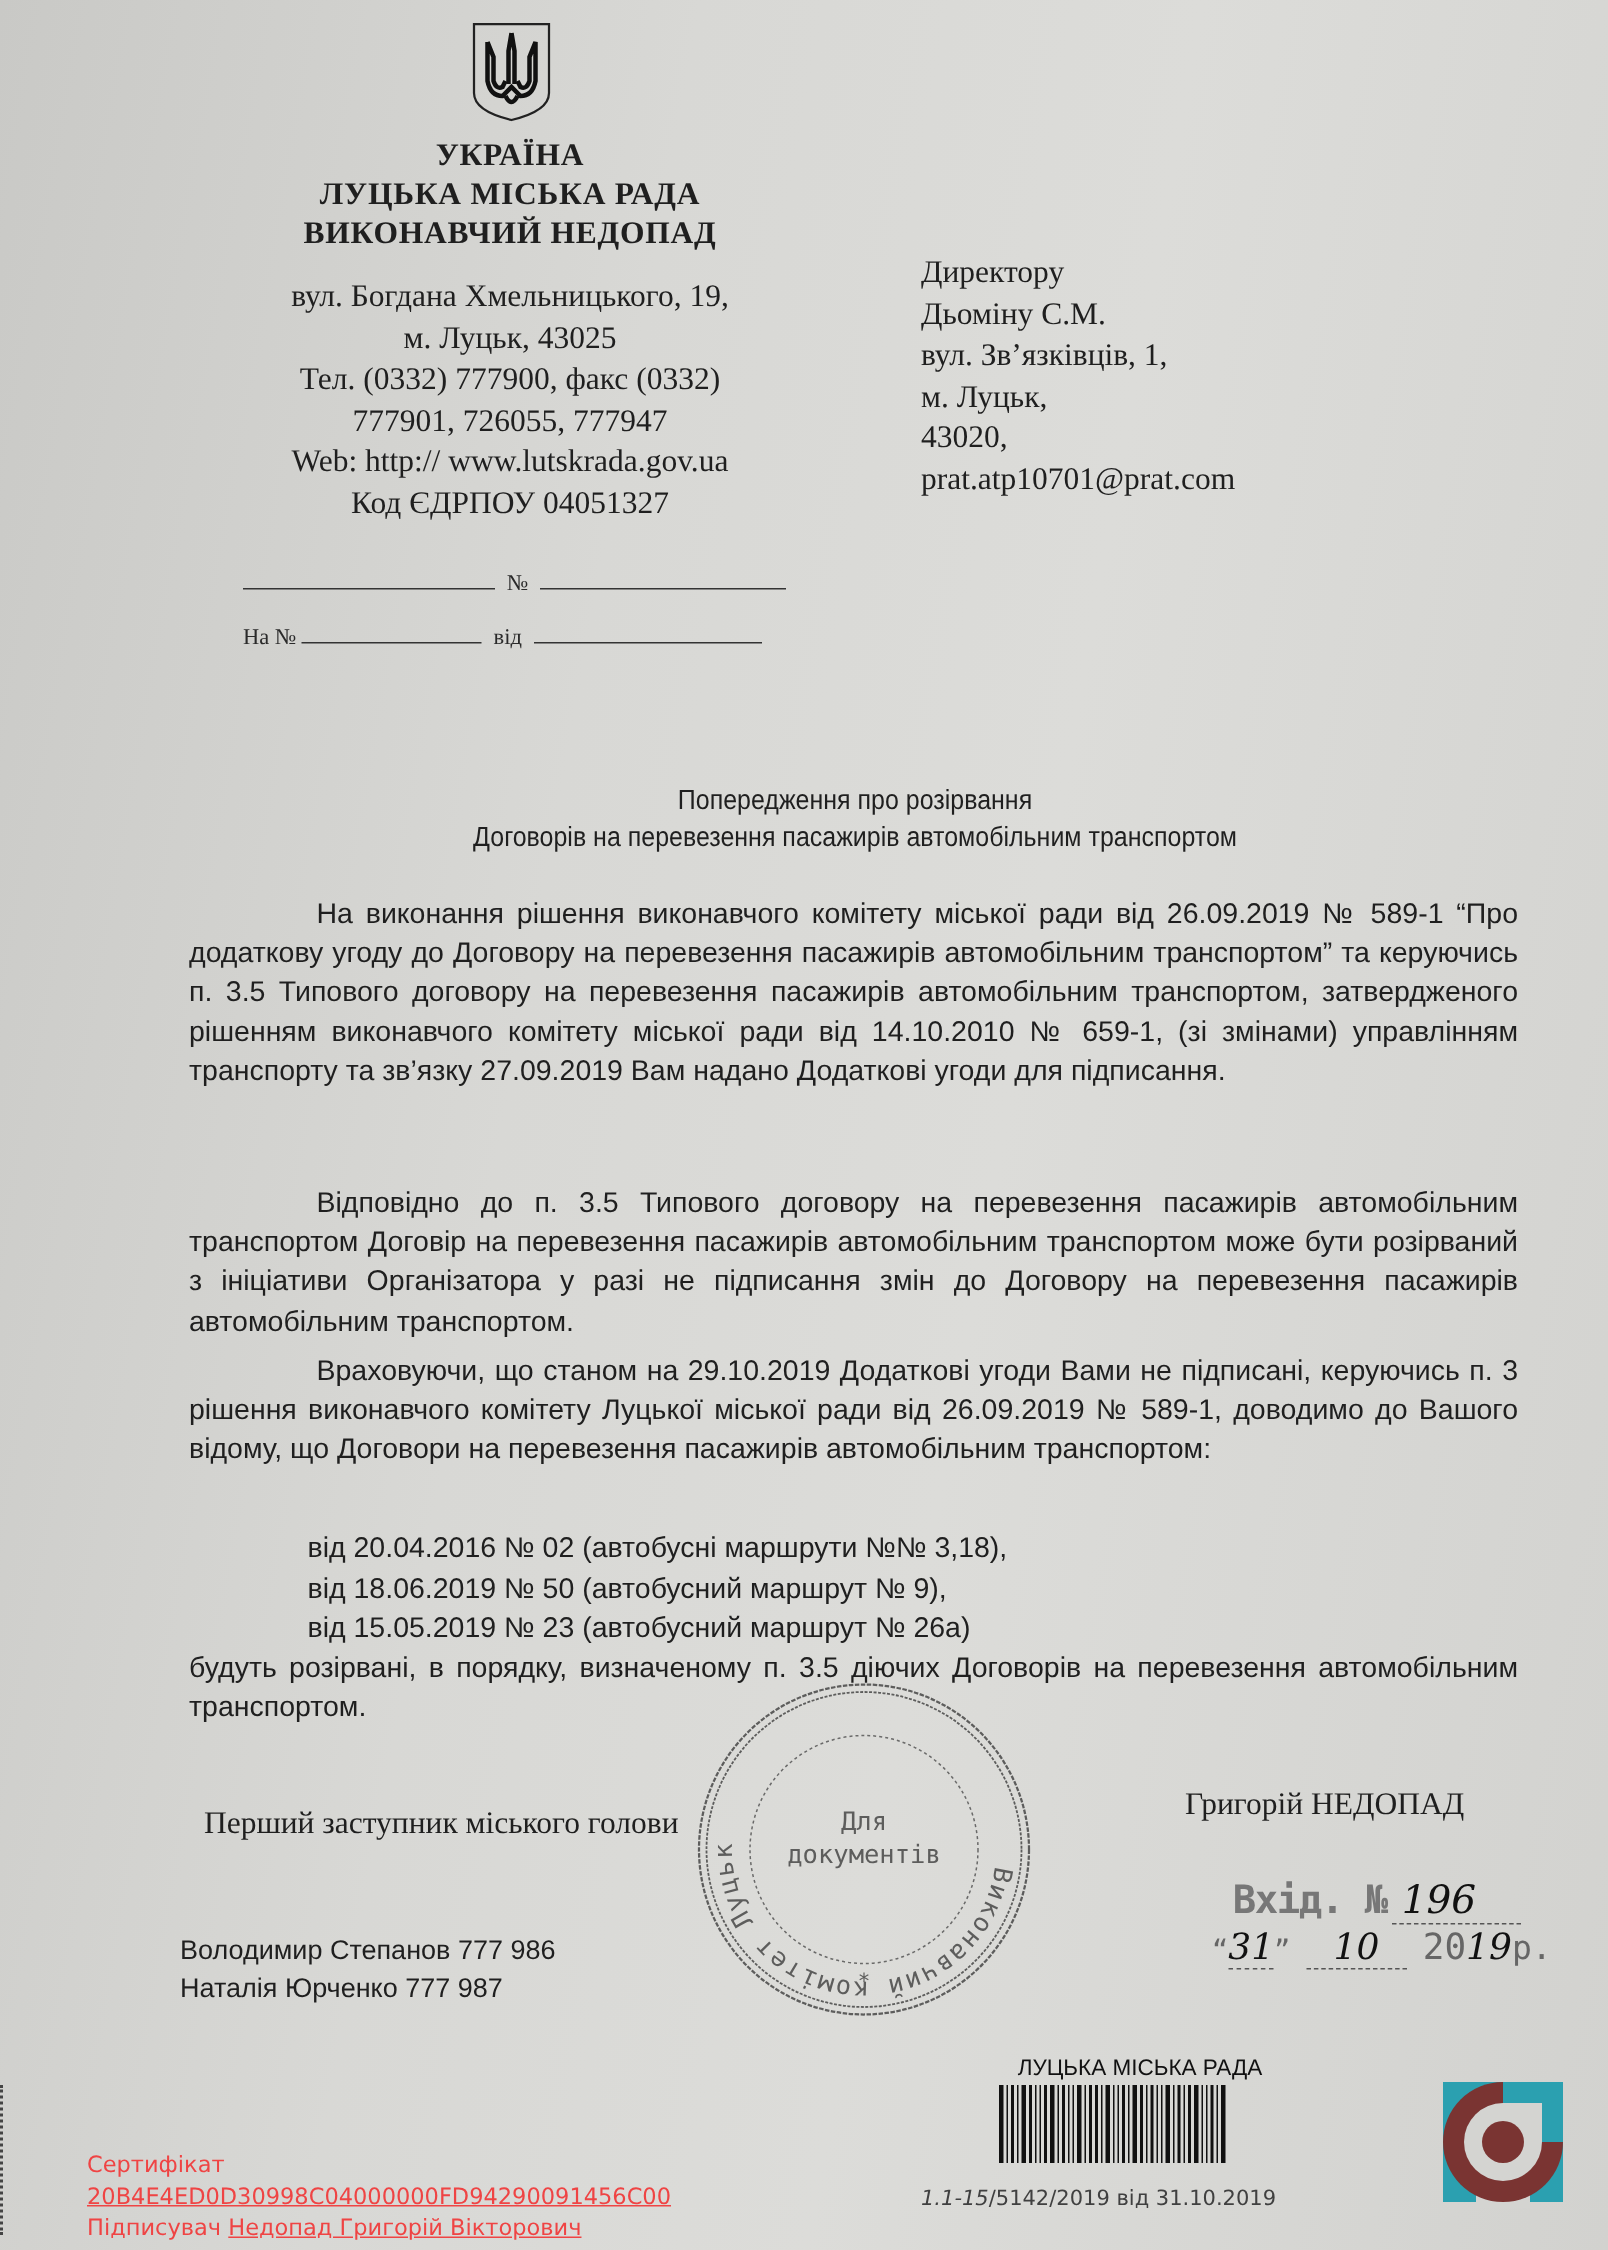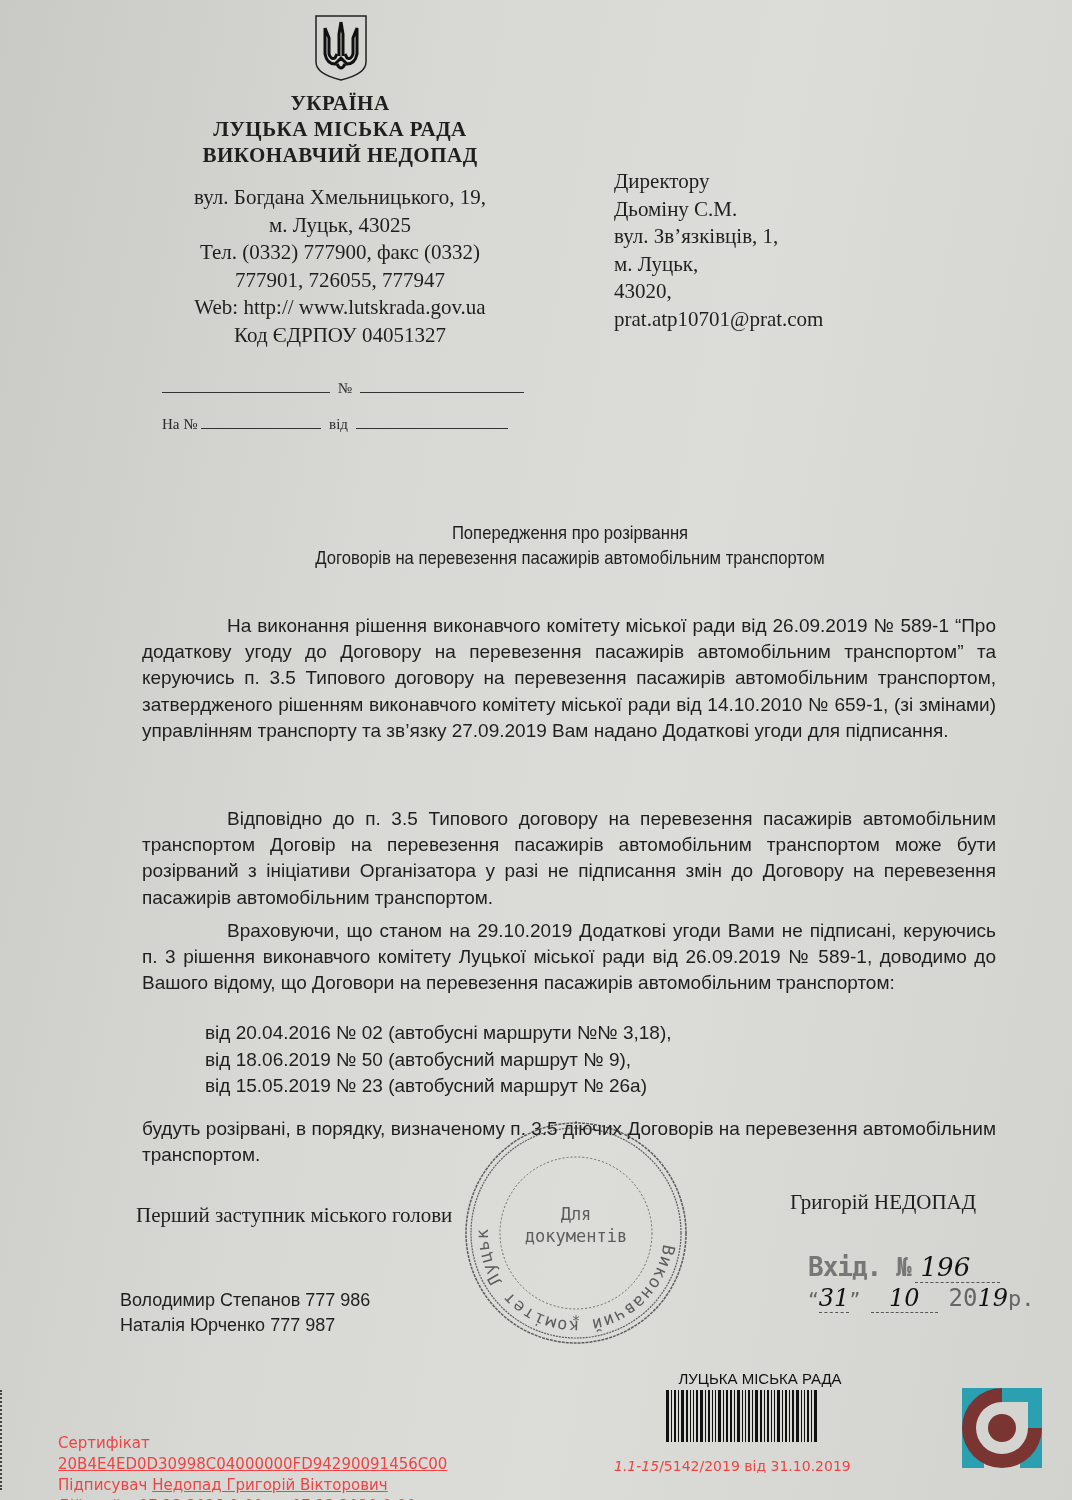--- a/index.html
+++ b/index.html
@@ -16,41 +16,41 @@
   #org { left:140px; top:90px; width:400px; font-size:21px; line-height:26px; letter-spacing:0.5px; }
   #sender { left:140px; top:184px; width:400px; font-size:21px; line-height:27.5px; }
   #recipient { left:614px; top:168px; width:360px; font-size:21px; line-height:27.5px; }
   .line-row { font-size:15px; color:#2a2a2a; }
   .uline { display:inline-block; border-bottom:1px solid #333; height:14px; vertical-align:baseline; }
   #reg1 { left:162px; top:378px; }
   #reg2 { left:162px; top:414px; }
   #title { left:120px; top:520px; width:900px; font-size:18.5px; line-height:25px; text-align:center; font-family:"Liberation Sans", sans-serif; transform:scaleX(0.9); }
   .body-text { font-family:"Liberation Sans Narrow","Liberation Sans", sans-serif; font-size:19px; line-height:26.2px; text-align:justify; }
   .para { position:absolute; left:126px; width:886px; transform-origin:left top; }
-  .para p { margin:16px; text-indent:85px; }
+  .para p { margin:0; text-indent:85px; }
   #p1 { top:597px; }
   #p2 { top:790px; }
   #p3 { top:902px; }
   #contracts { left:205px; top:1020px; font-family:"Liberation Sans", sans-serif; font-size:19px; line-height:26.5px; }
   #p4 { top:1100px; }
   #p4 p { text-indent:0; }
   #signer-title { left:136px; top:1203px; font-size:21px; }
   #signer-name { left:790px; top:1190px; font-size:21px; }
   #contacts { left:120px; top:1288px; font-family:"Liberation Sans", sans-serif; font-size:18px; line-height:25px; }
   #stamp { left:463px; top:1120px; width:226px; height:226px; opacity:0.75; }
-  #incoming { left:808px; top:1252px; width:220px; color:#666; }
+  #incoming { left:808px; top:1252px; width:220px; color:#666;text-align:center; }
   #incoming .lbl { font-family:"DejaVu Sans Mono", monospace; font-size:26px; font-weight:bold; letter-spacing:-1px; color:#777; }
   #incoming .hand { font-family:"DejaVu Serif", serif; font-style:italic; font-size:26px; color:#111; }
   #cert { left:58px; top:1397px; font-family:"DejaVu Sans", sans-serif; font-size:15px; line-height:21px; color:#ef4444;margin-top:36px; }
   #cert .u { text-decoration:underline; }
   #barcode-block { left:660px; top:1370px; width:200px; }
   #barcode-label { font-family:"Liberation Sans", sans-serif; font-size:15px; text-align:center; color:#111; }
   #barcode { height:52px; margin:3px 0 0 6px; display:flex; align-items:stretch; }
   #barcode span { display:block; background:#111; margin-right:2px; }
-  #regnum { left:614px; top:1458px; font-family:"DejaVu Sans", sans-serif; font-size:14px; color:#ef4444; }
+  #regnum { left:614px; top:1458px; font-family:"DejaVu Sans", sans-serif; font-size:14px; color:#404040; }
   #regnum i { font-style:italic; }
   #logo { left:958px; top:1384px; width:88px; height:88px; }
   #edge-text { left:0; top:1390px; width:8px; height:100px; border-left:2px dotted #444; }
 </style>
 </head>
 <body>
 
 <svg id="coat" class="abs" viewBox="0 0 56 68">
   <path d="M3 2 H53 V48 Q53 60 28 66 Q3 60 3 48 Z" fill="none" stroke="#222" stroke-width="1.5"></path>
   <path d="M28 8 L30 20 L30 42 M28 8 L26 20 L26 42" fill="none" stroke="#111" stroke-width="3"></path>

